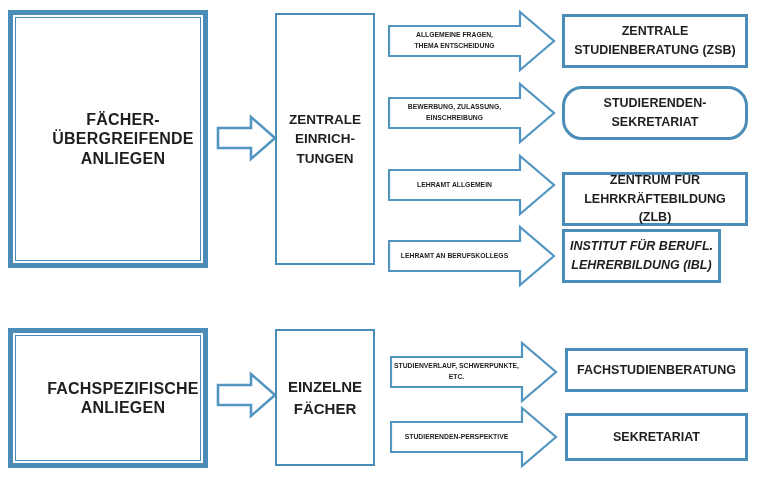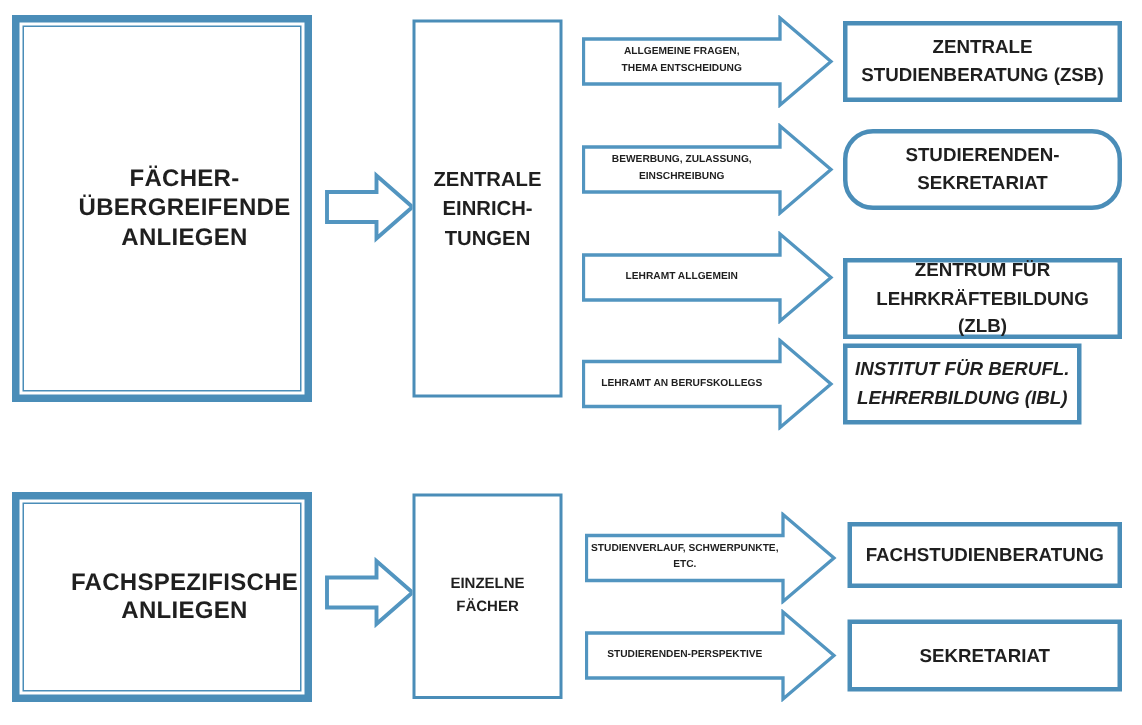--- a/index.html
+++ b/index.html
@@ -55,21 +55,21 @@
     align-items: center;
     justify-content: center;
   }
   .hub-label {
     font-size: 13.5px;
     font-weight: bold;
     text-align: center;
     line-height: 1.45;
     white-space: pre-line;
   }
-  .hub-label.small { font-size: 10px; }
+  .hub-label.small { font-size: 15px; }
 
   
   .target-box {
     border: 3px solid var(--accent);
     background: var(--background);
     display: flex;
     align-items: center;
     justify-content: center;
     padding: 0 2px;
   }

